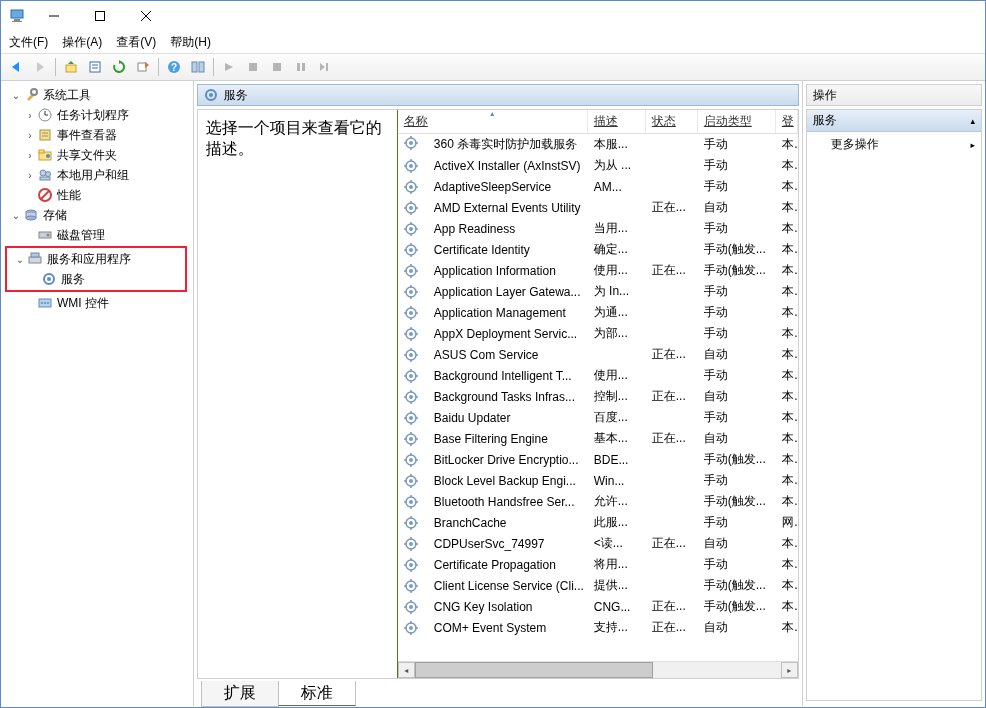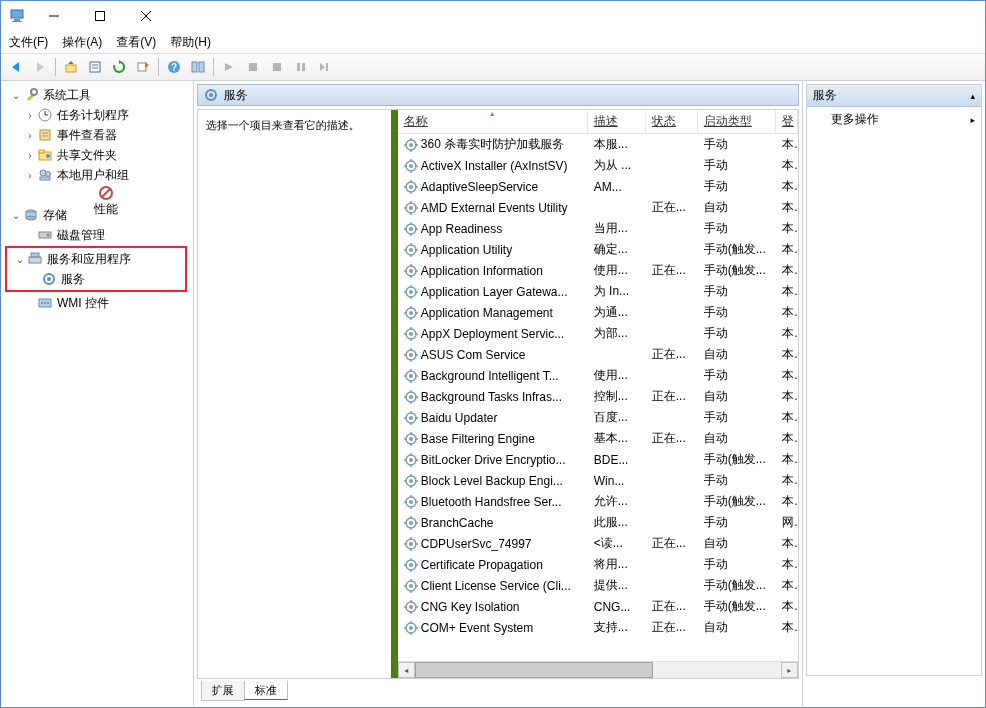--- a/index.html
+++ b/index.html
@@ -18,35 +18,35 @@
 .content { display: flex; height: 625px; }
 .treepane { width: 198px; border-right: 1px solid #d0d0d0; overflow: auto; padding-top: 4px; background: #fff; }
 .treerow { display: flex; align-items: center; height: 20px; cursor: pointer; white-space: nowrap; }
 .treerow .twisty { width: 14px; display: flex; justify-content: center; color: #555; font-size: 10px; }
 .treerow .ticon { width: 16px; height: 16px; margin-right: 4px; display: flex; align-items: center; justify-content: center; }
 .treerow .tlabel { font-size: 12px; padding-right: 4px; }
 .redbox { border: 2px solid #e23; padding: 1px 2px; }
 .centerpane { flex: 1; display: flex; flex-direction: column; background: #fff; padding: 3px; }
 .center-header { background: linear-gradient(#e8eff8,#c9dbed); border: 1px solid #a0b8d8; height: 22px; display: flex; align-items: center; padding-left: 6px; gap: 6px; font-size: 12px; margin-bottom: 3px; }
 .center-body { flex: 1; border: 1px solid #d0d0d0; display: flex; overflow: hidden; }
-.descpane { width: 200px; border-right: 7px solid #4d7c0f; padding: 8px; font-size: 11px; }
+.descpane { width: 200px; border-right: 1px solid #4d7c0f; padding: 8px; font-size: 16px; }
 .listpane { flex: 1; display: flex; flex-direction: column; overflow: hidden; }
 .list-header { display: flex; height: 24px; border-bottom: 1px solid #e0e0e0; background: #fff; }
 .list-header .col { border-right: 1px solid #e8e8e8; padding: 4px 6px; font-size: 12px; color: #333; display: flex; align-items: center; position: relative; cursor: pointer; text-decoration: underline; }
 .list-header .sortarr { position: absolute; top: -1px; left: 50%; transform: translateX(-50%); font-size: 8px; color: #5a8cc7; }
 .list-body { flex: 1; overflow-y: auto; overflow-x: hidden; }
 .svcrow { display: flex; height: 21px; align-items: center; font-size: 12px; cursor: pointer; }
 .svcrow .cell { padding: 0 6px; overflow: hidden; white-space: nowrap; text-overflow: ellipsis; }
-.svcrow .cell.name { display: flex; align-items: center; gap: 3px; }
+.svcrow .cell.name { display: flex; gap: 16px; }
 .hscroll { height: 17px; border-top: 1px solid #e0e0e0; display: flex; align-items: stretch; background: #f0f0f0; }
 .hscroll .arrbtn { width: 17px; background: #f0f0f0; border: 1px solid #c0c0c0; display:flex;align-items:center;justify-content:center;font-size:8px;color:#555;cursor:pointer; }
 .hscroll .track { flex:1; position:relative; }
 .hscroll .thumb { position:absolute; left:0; top:0; height:100%; width:65%; background:#cdcdcd; border:1px solid #a0a0a0; }
 .tabs { height: 22px; display: flex; align-items: flex-start; padding-left: 4px; margin-top:2px; }
-.tabs .tab { padding: 2px 10px; font-size: 11px; border: 1px solid #c0c0c0; border-top: none; background: #f5f5f5; cursor: pointer; margin-right:-1px; }
+.tabs .tab { padding: 2px 22px; font-size: 16px; border: 1px solid #c0c0c0; border-top: none; background: #f5f5f5; cursor: pointer; margin-right:-1px; }
 .tabs .tab.active { background: #fff; border-bottom: 1px solid #666; padding-bottom:1px; }
 .actionspane { width: 188px; border-left: 1px solid #d0d0d0; background: #fff; padding: 3px; }
 .actions-header { background: linear-gradient(#f8f8f8,#ececec); border: 1px solid #d0d0d0; height: 22px; display: flex; align-items: center; padding-left: 6px; font-size: 12px; margin-bottom:3px; }
 .actions-body { border: 1px solid #d0d0d0; height: calc(100% - 27px); }
 .actions-section { background: linear-gradient(#e8eff8,#c9dbed); padding: 2px 6px; font-size: 12px; display: flex; justify-content: space-between; align-items:center; border-bottom:1px solid #b8c8e0; }
 .actions-item { padding: 4px 6px 4px 24px; font-size: 12px; cursor: pointer; display:flex; justify-content:space-between; align-items:center; }
 svg { display: block; }
 </style>
 </head>
 <body>
@@ -217,21 +217,21 @@
           <span class="twisty">›</span>
           <span class="ticon">
             <svg width="16" height="16">
               <circle cx="6" cy="6" r="3" fill="#c0d0e0" stroke="#6a8ab0"></circle>
               <circle cx="11" cy="7" r="2.5" fill="#c0d0e0" stroke="#6a8ab0"></circle>
               <rect x="3" y="10" width="10" height="3" fill="#c0d0e0" stroke="#6a8ab0"></rect>
             </svg>
           </span>
           <span class="tlabel">本地用户和组</span>
         </div>
-        <div class="treerow" style="padding-left: 22px; flex-direction: column;">
+        <div class="treerow" style="padding-left: 22px;">
           <span class="twisty"></span>
           <span class="ticon">
             <svg width="16" height="16">
               <circle cx="8" cy="8" r="6" fill="#fff" stroke="#d04040" stroke-width="2"></circle>
               <line x1="4" y1="12" x2="12" y2="4" stroke="#d04040" stroke-width="2"></line>
             </svg>
           </span>
           <span class="tlabel">性能</span>
         </div>
       </div>
@@ -429,21 +429,21 @@
                     <circle cx="7" cy="7" r="5" fill="none" stroke="#7a9ac0" stroke-width="1.5"></circle>
                     <circle cx="7" cy="7" r="2" fill="#7a9ac0"></circle>
                     <g stroke="#7a9ac0" stroke-width="1.5">
                       <line x1="7" y1="0" x2="7" y2="3"></line>
                       <line x1="7" y1="11" x2="7" y2="14"></line>
                       <line x1="0" y1="7" x2="3" y2="7"></line>
                       <line x1="11" y1="7" x2="14" y2="7"></line>
                     </g>
                   </svg>
                 </span>
-                <span>Application Utility</span>
+                <span>Certificate Identity</span>
               </div>
               <div class="cell" style="width:58px">确定...</div>
               <div class="cell" style="width:52px"></div>
               <div class="cell" style="width:78px">手动(触发...</div>
               <div class="cell" style="width:22px">本</div>
             </div>
             <div class="svcrow">
               <div class="cell name" style="width:190px">
                 <span>
                   <svg width="14" height="14">
@@ -831,20 +831,21 @@
         </div>
       </div>
     </div>
     <div class="tabs">
       <div class="tab">扩展</div>
       <div class="tab active">标准</div>
     </div>
   </div>
 
   <div class="actionspane">
+    <div class="actions-header">操作</div>
     <div class="actions-body">
       <div class="actions-section">
         <span>服务</span>
         <span style="font-size:9px">▴</span>
       </div>
       <div class="actions-item">
         <span>更多操作</span>
         <span style="font-size:9px">▸</span>
       </div>
     </div>

